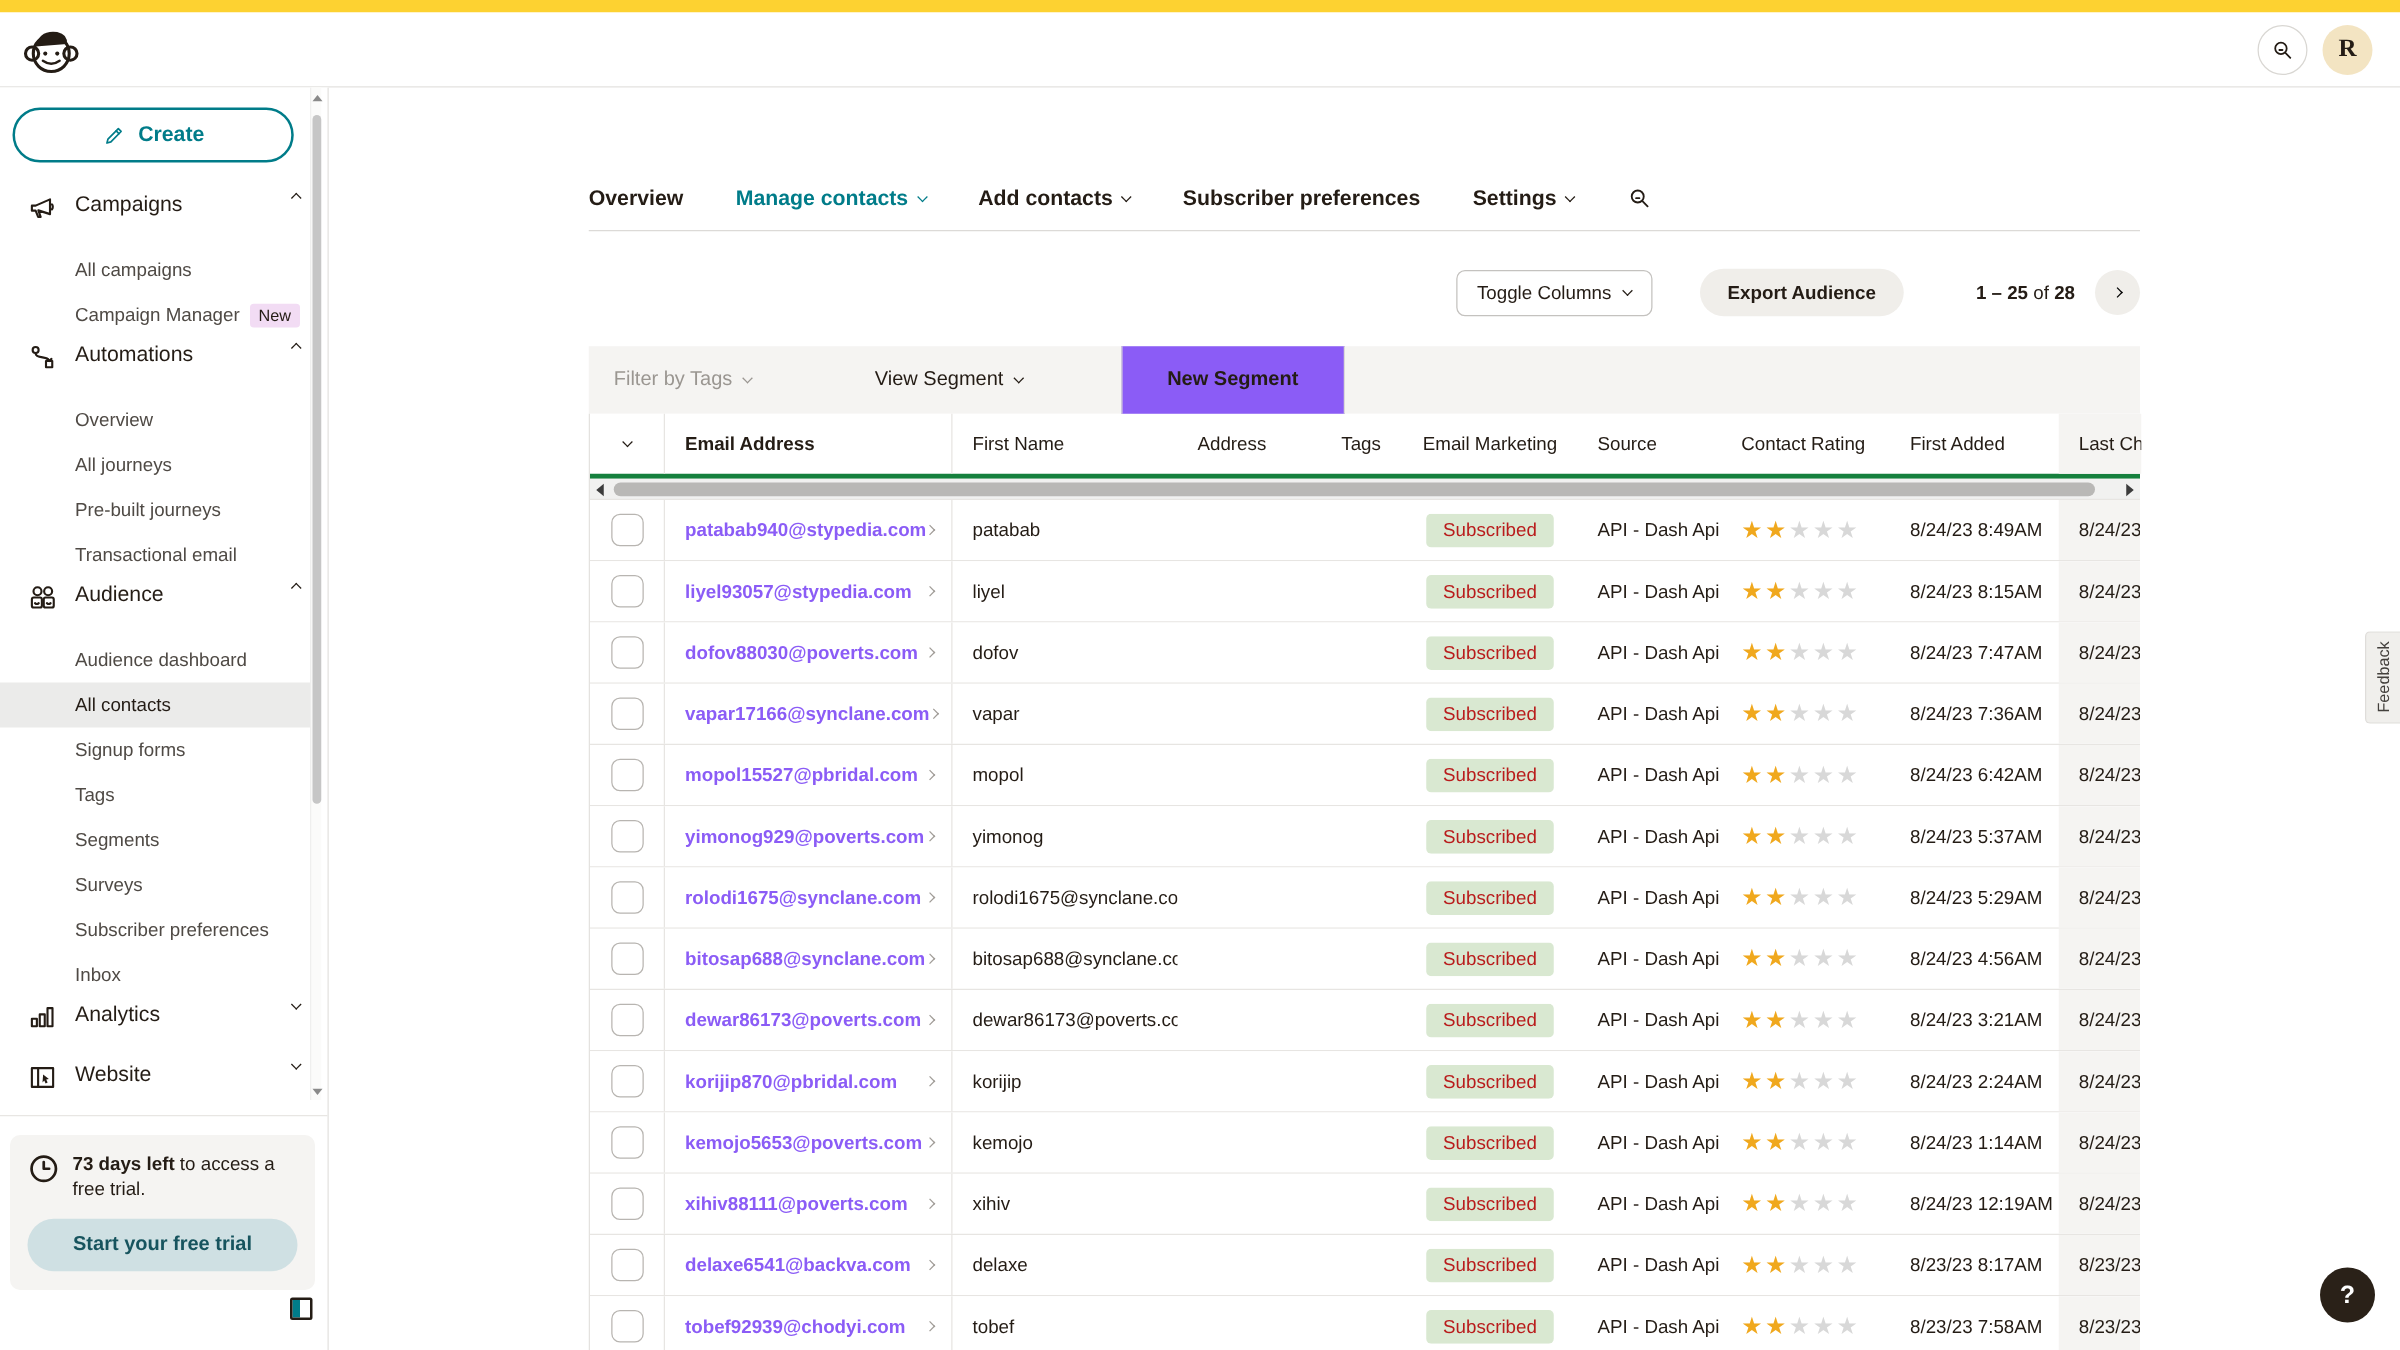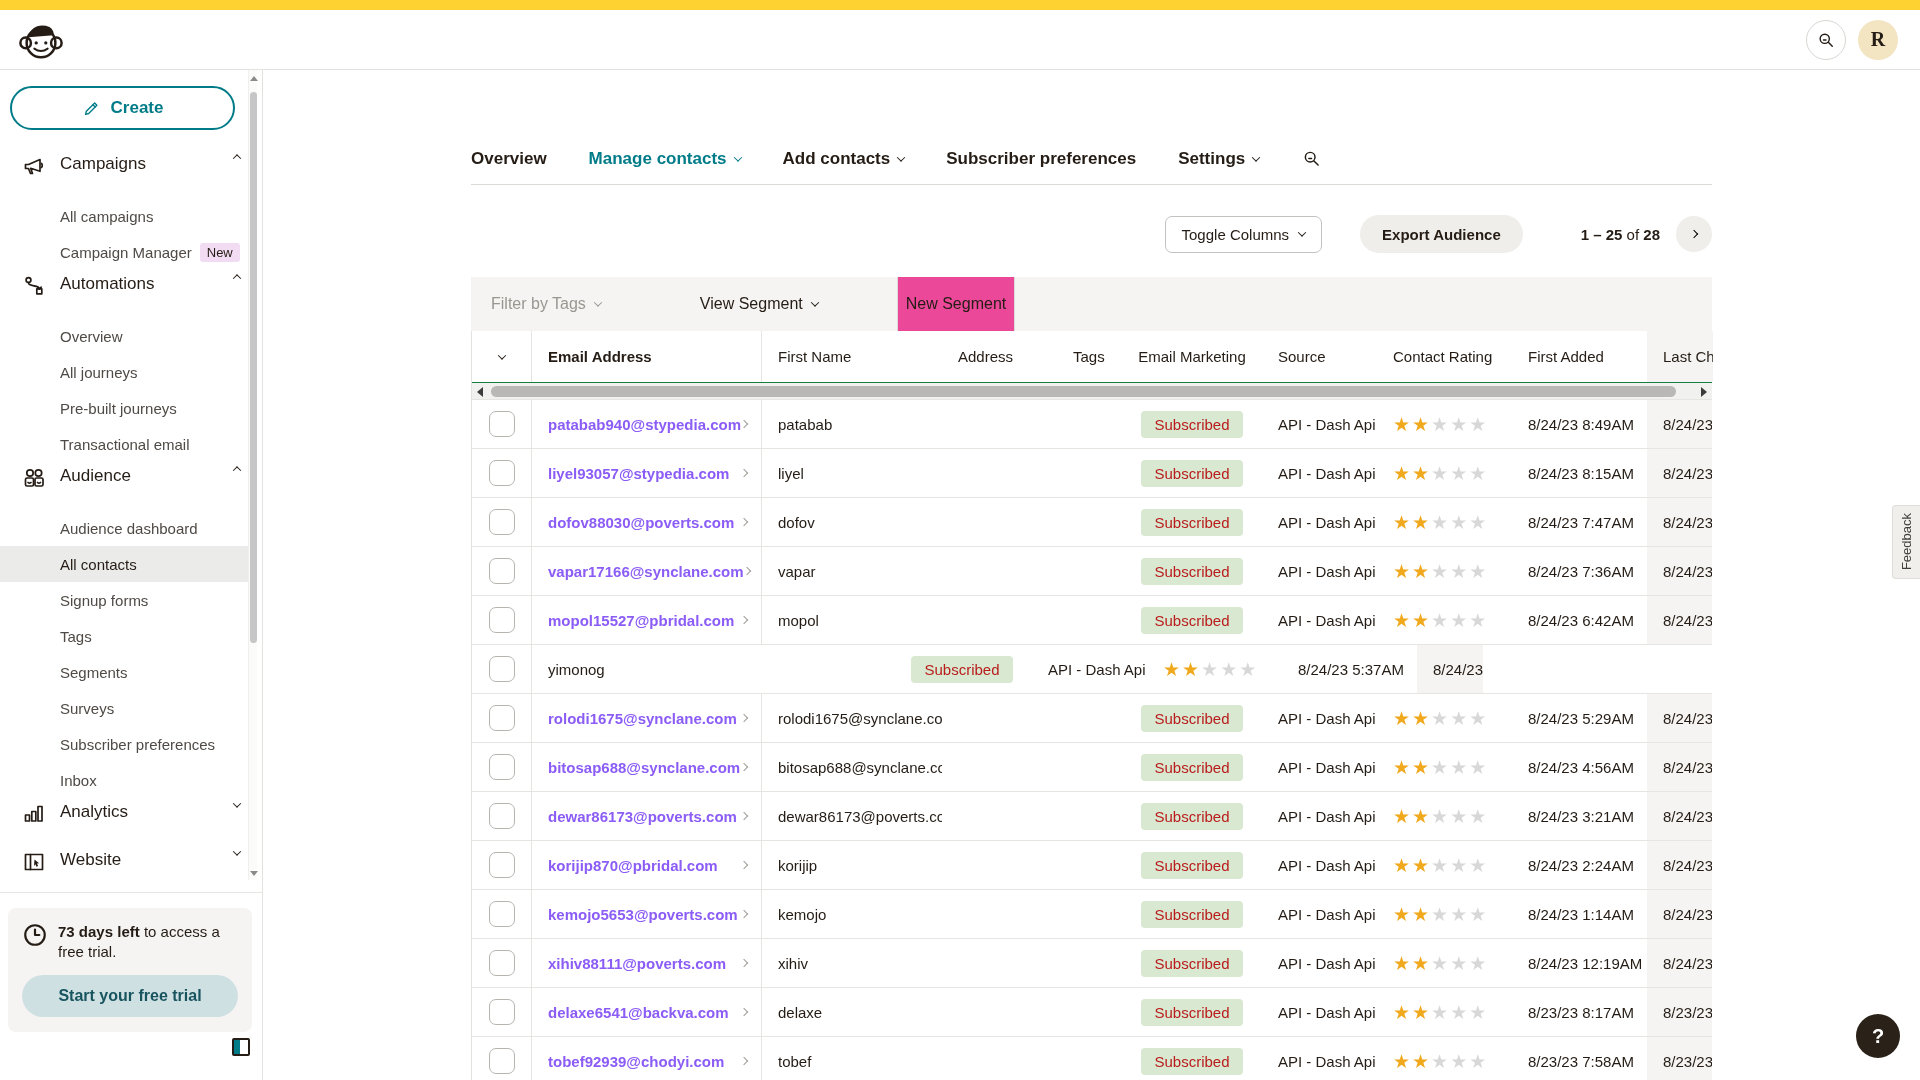--- a/index.html
+++ b/index.html
@@ -80,25 +80,25 @@
     background:#f0eeea; font-size:15px; font-weight:bold; color:#241c15; cursor:pointer; font-family:inherit; }
   .pagination { margin-left:58px; font-size:15px; }
   .pagination b { font-weight:bold; }
   .next-btn { margin-left:16px; width:36px; height:36px; border-radius:50%; border:none; background:#f0eeea;
     display:flex; align-items:center; justify-content:center; cursor:pointer; }
 
   .filterbar { margin-top:24px; height:54px; background:#f5f4f2; display:flex; align-items:stretch;gap:43px; }
   .fb-item { display:flex; align-items:center; gap:9px; font-size:16px; cursor:pointer; }
   .fb-tags { color:#9a9691; padding:0 38px 0 20px; }
   .fb-view { color:#241c15; padding:0 36px 0 18px; }
-  .fb-new { background:#ec4899; border-left:1px solid #dcdad7; border-right:1px solid #dcdad7;
-    padding:0 8px; font-weight:normal; color:#241c15; }
+  .fb-new { background:#8b5cf6; border-left:1px solid #dcdad7; border-right:1px solid #dcdad7;
+    padding:0 36px; font-weight:bold; color:#241c15; }
 
   .table { border-left:1px solid #e4e2df; }
-  .thead { display:flex; height:52px; align-items:center; background:#fff; border-bottom:1px solid #15803d; font-size:15px; }
+  .thead { display:flex; height:52px; align-items:center; background:#fff; border-bottom:4px solid #15803d; font-size:15px; }
   .cell { padding-left:16px; overflow:hidden; white-space:nowrap; flex:none; }
   .c-check { width:60px; display:flex; justify-content:center; padding-left:0; align-self:stretch; align-items:center; }
   .c-email { width:230px; } .c-first { width:180px; } .c-addr { width:115px; } .c-tags { width:65px; }
   .c-mkt { width:140px; display:flex; justify-content:center; padding-left:0; }
   .c-src { width:115px; } .c-rate { width:135px; } .c-date { width:135px; }
   .c-last { width:66px; background:#f5f4f2; align-self:stretch; display:flex; align-items:center; }
   .thead .c-check, .row .c-check { border-right:1px solid #e7e5e2; }
   .thead .c-email, .row .c-email { border-right:1px solid #e7e5e2; align-self:stretch; display:flex; align-items:center; }
   .thead .c-email { font-weight:bold; }
 
@@ -471,20 +471,26 @@
               </div>
               <div class="cell c-src">API - Dash Api</div>
               <div class="cell c-rate"><span class="star filled">★</span><span class="star filled">★</span><span class="star empty">★</span><span class="star empty">★</span><span class="star empty">★</span></div>
               <div class="cell c-date">8/24/23 6:42AM</div>
               <div class="cell c-last">8/24/23</div>
             </div>
             <div class="row">
               <div class="cell c-check">
                 <span class="checkbox"></span>
               </div>
+              <div class="cell c-email">
+                <span class="email-link">yimonog929@poverts.com</span>
+                <span class="row-chev">
+                  <i class="chev right sm"></i>
+                </span>
+              </div>
               <div class="cell c-first">yimonog</div>
               <div class="cell c-addr"></div>
               <div class="cell c-tags"></div>
               <div class="cell c-mkt">
                 <span class="status-badge">Subscribed</span>
               </div>
               <div class="cell c-src">API - Dash Api</div>
               <div class="cell c-rate"><span class="star filled">★</span><span class="star filled">★</span><span class="star empty">★</span><span class="star empty">★</span><span class="star empty">★</span></div>
               <div class="cell c-date">8/24/23 5:37AM</div>
               <div class="cell c-last">8/24/23</div>

